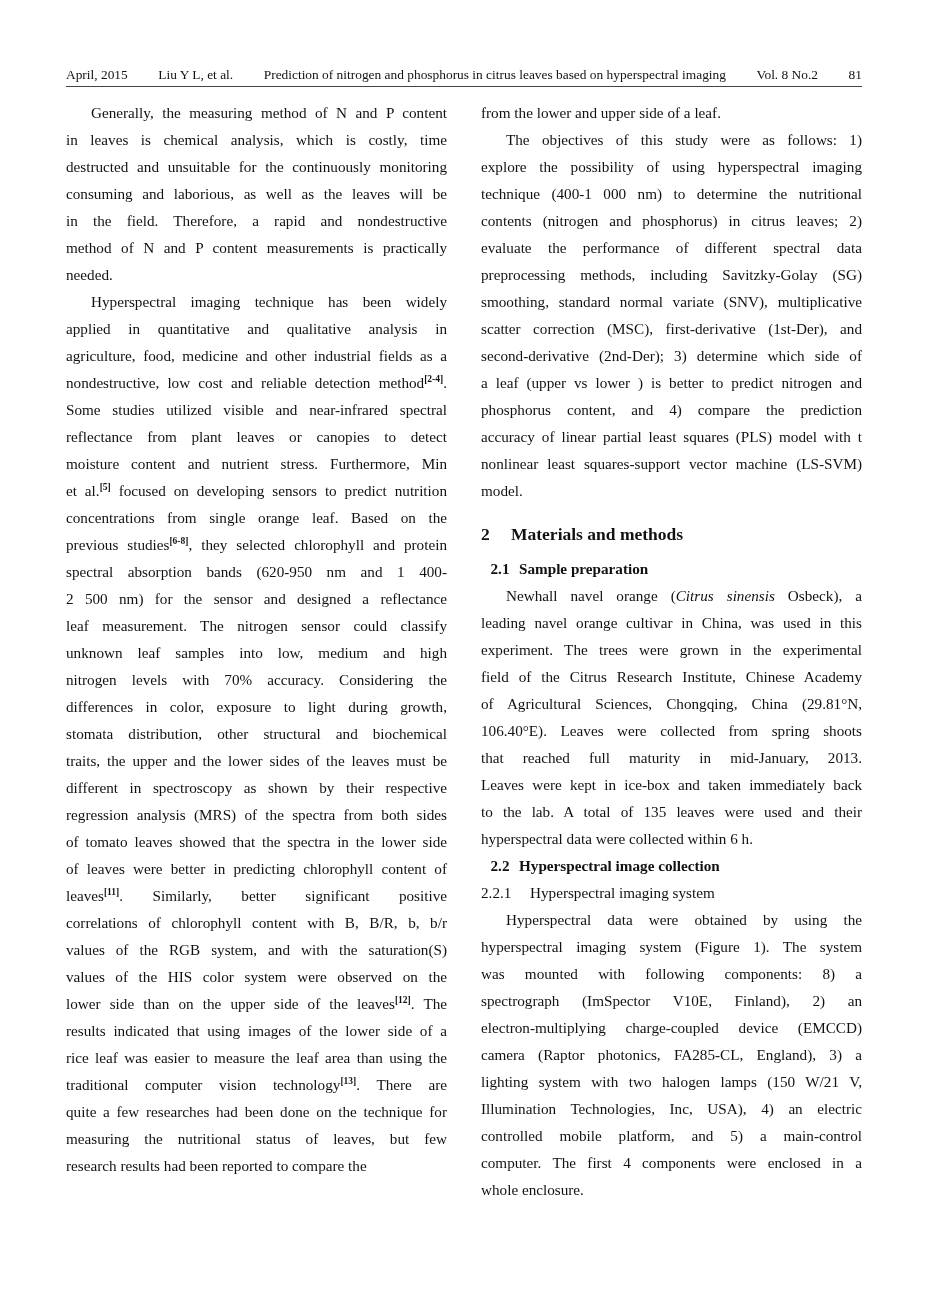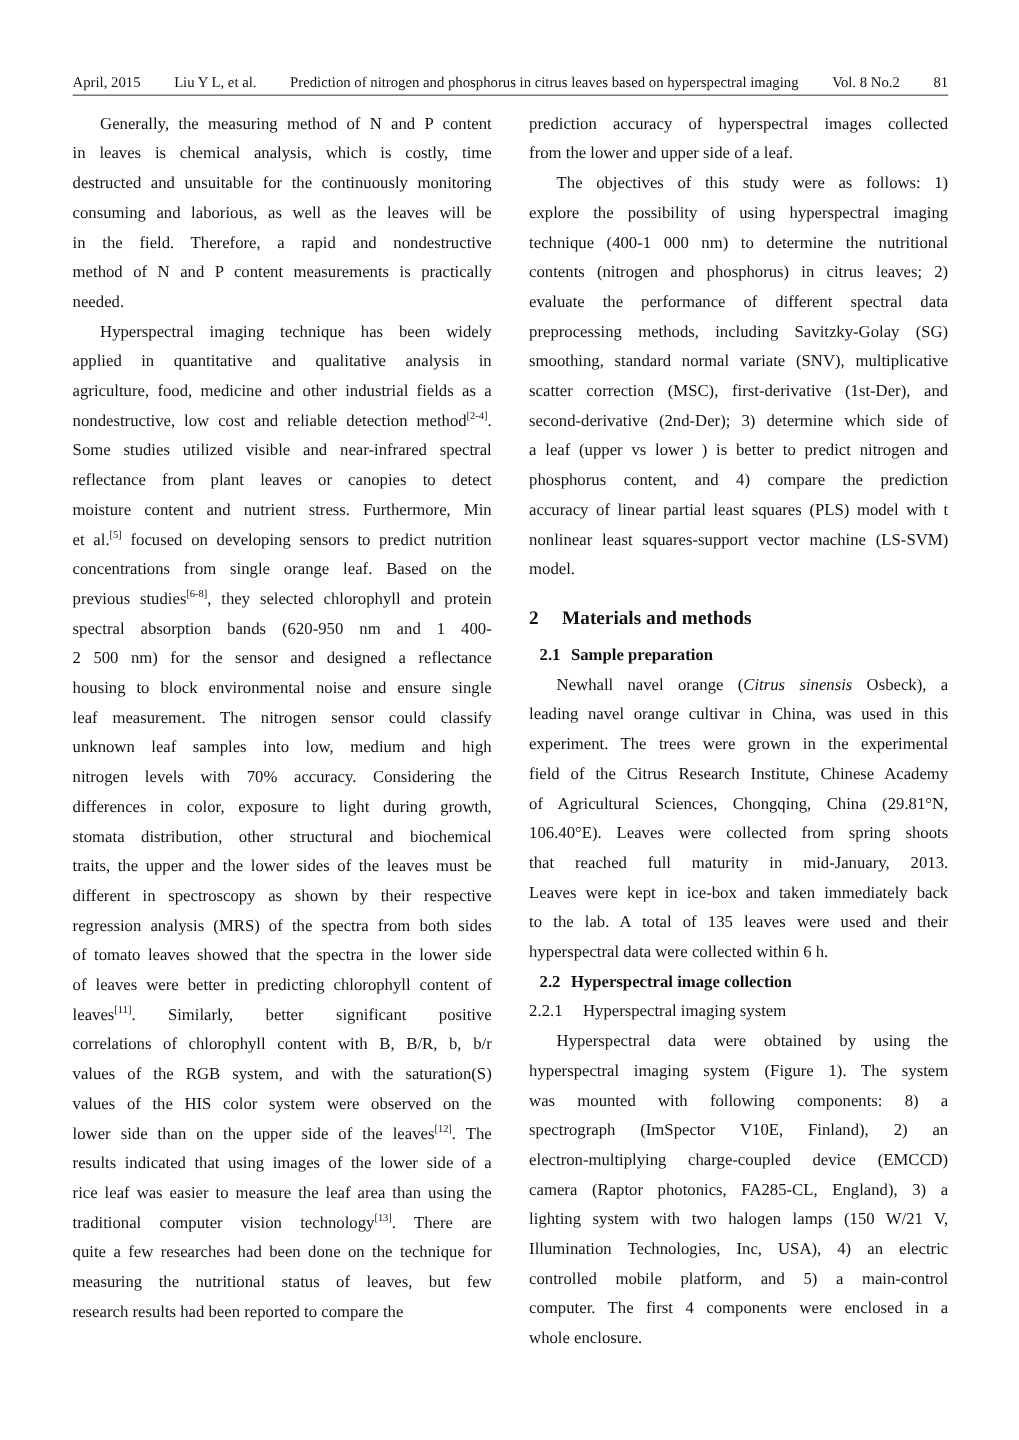--- a/index.html
+++ b/index.html
@@ -11,21 +11,21 @@
   .header span { display: inline-block; }
   .hrule { position: absolute; left: 66px; top: 86px; width: 796px; height: 0;
            border-top: 1.5px solid #444; }
   .col { position: absolute; top: 99px; width: 381px; font-size: 15.2px; }
   .col.left { left: 66px; }
   .col.right { left: 481px; }
   .ln { height: 27px; line-height: 27px; white-space: nowrap; text-align: justify;
         text-align-last: justify; overflow: visible; }
   .ln.last { text-align-last: left; }
   .ln.indent { text-indent: 25px; }
-  sup { font-size: 9.5px; vertical-align: 0; position: relative; top: -6px; line-height: 0; }
+  sup { font-size: 9.5px; vertical-align: 0; position: relative; top: -6px; line-height: 0; font-weight: bold; }
   .h2 { font-weight: bold; font-size: 17.5px; height: 38px; line-height: 40px; margin-top: 10px; margin-bottom: 3px; }
   .h3 { font-weight: bold; font-size: 15.2px; height: 27px; line-height: 27px; }
   .h4 { font-size: 15.2px; height: 27px; line-height: 27px; }
   .secnum { display: inline-block; width: 30px; }
   .secnum3 { display: inline-block; width: 38px; text-align: center; }
   .secnum4 { display: inline-block; width: 49px; }
   i { font-style: italic; font-family: Liberation Serif, serif; }
 </style>
 </head>
 <body>
@@ -55,21 +55,20 @@
       <div class="ln">agriculture, food, medicine and other industrial fields as a</div>
       <div class="ln"><span>nondestructive, low cost and reliable detection method</span><sup>[2-4]</sup><span>.</span></div>
       <div class="ln">Some studies utilized visible and near-infrared spectral</div>
       <div class="ln">reflectance from plant leaves or canopies to detect</div>
       <div class="ln">moisture content and nutrient stress.  Furthermore, Min</div>
       <div class="ln"><span>et al.</span><sup>[5]</sup><span> focused on developing sensors to predict nutrition</span></div>
       <div class="ln">concentrations from single orange leaf.  Based on the</div>
       <div class="ln"><span>previous studies</span><sup>[6-8]</sup><span>, they selected chlorophyll and protein</span></div>
       <div class="ln">spectral absorption bands (620-950 nm and 1 400-</div>
       <div class="ln">2 500 nm) for the sensor and designed a reflectance</div>
-      <div class="ln">housing to block environmental noise and ensure single</div>
       <div class="ln">leaf measurement.  The nitrogen sensor could classify</div>
       <div class="ln">unknown leaf samples into low, medium and high</div>
       <div class="ln">nitrogen levels with 70% accuracy.  Considering the</div>
       <div class="ln">differences in color, exposure to light during growth,</div>
       <div class="ln">stomata distribution, other structural and biochemical</div>
       <div class="ln">traits, the upper and the lower sides of the leaves must be</div>
       <div class="ln">different in spectroscopy as shown by their respective</div>
       <div class="ln">regression analysis (MRS) of the spectra from both sides</div>
       <div class="ln">of tomato leaves showed that the spectra in the lower side</div>
       <div class="ln">of leaves were better in predicting chlorophyll content of</div>
@@ -82,21 +81,20 @@
       <div class="ln">rice leaf was easier to measure the leaf area than using the</div>
       <div class="ln"><span>traditional computer vision technology</span><sup>[13]</sup><span>.  There are</span></div>
       <div class="ln">quite a few researches had been done on the technique for</div>
       <div class="ln">measuring the nutritional status of leaves, but few</div>
       <div class="ln last">research results had been reported to compare the</div>
     </div>
 </div>
 
 <div class="col right">
   <div>
-      <div class="ln">prediction accuracy of hyperspectral images collected</div>
       <div class="ln last">from the lower and upper side of a leaf.</div>
     </div>
   <div>
       <div class="ln indent">The objectives of this study were as follows: 1)</div>
       <div class="ln">explore the possibility of using hyperspectral imaging</div>
       <div class="ln">technique (400-1 000 nm) to determine the nutritional</div>
       <div class="ln">contents (nitrogen and phosphorus) in citrus leaves; 2)</div>
       <div class="ln">evaluate the performance of different spectral data</div>
       <div class="ln">preprocessing methods, including Savitzky-Golay (SG)</div>
       <div class="ln">smoothing, standard normal variate (SNV), multiplicative</div>

